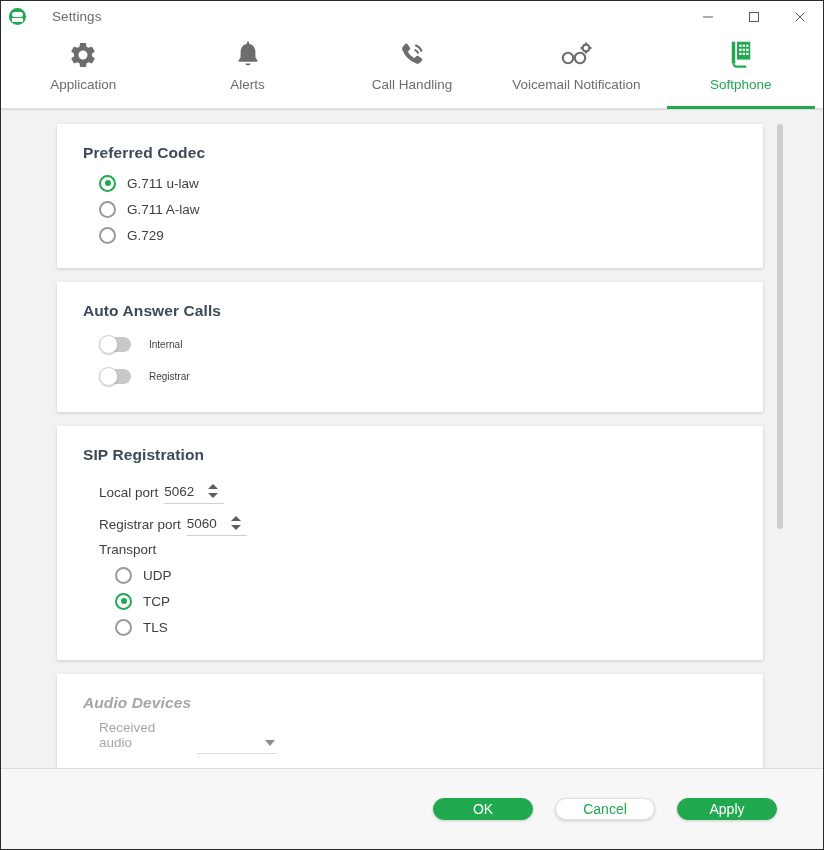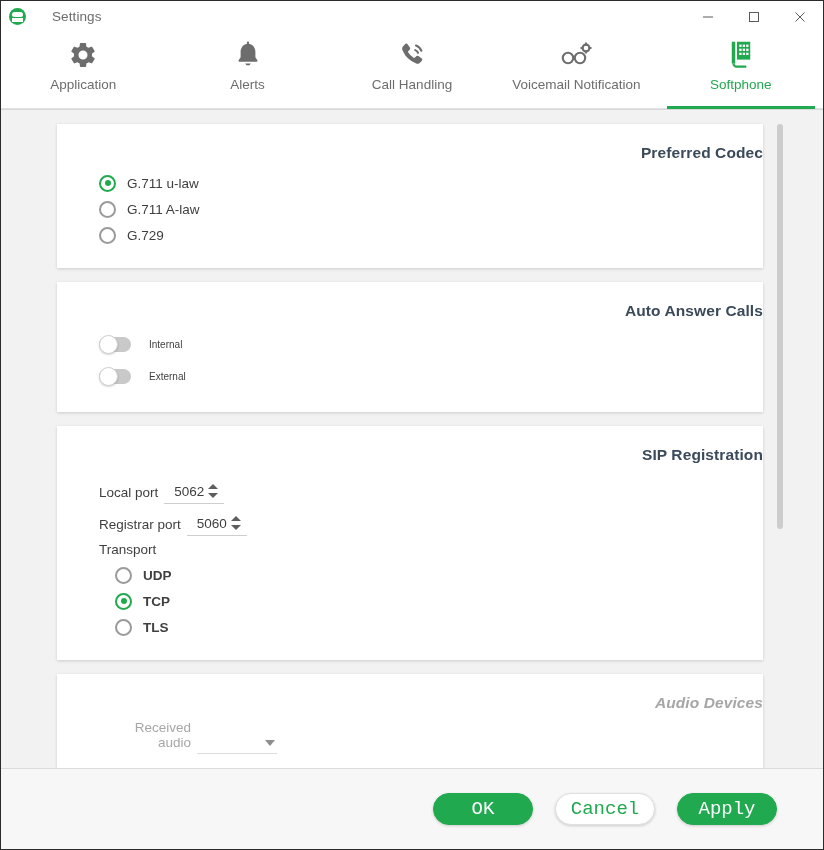--- a/index.html
+++ b/index.html
@@ -136,21 +136,20 @@
     position: relative;
     overflow: hidden;
     border-top: 1px solid #d8d8d8;
   }
   .content-inner {
     position: absolute;
     left: 0;
     right: 4px;
     top: 0;
     padding: 14px 0 0 0;
-    text-align: right;
   }
   .card {
     background: #ffffff;
     margin: 0 56px 14px 56px;
     box-shadow: 0 1px 3px rgba(0,0,0,.16);
     padding: 20px 0 20px 0;
     box-sizing: border-box;
   }
   .card h2 {
     margin: 0 0 8px 26px;
@@ -266,21 +265,21 @@
   .spin-arrows .down { border-top: 5px solid #5e5e5e; }
 
   .sub-label {
     margin-left: 42px;
     font-size: 13.5px;
     color: #3f3f3f;
     height: 26px;
     display: flex;
     align-items: center;
   }
-  .row.indent { margin-left: 58px; font-weight: bold; }
+  .row.indent { margin-left: 58px; }
 
   
   .dd-row {
     display: flex;
     align-items: flex-end;
     margin-left: 42px;
     height: 34px;
   }
   .dd-label {
     font-size: 13.5px;
@@ -326,31 +325,30 @@
     height: 80px;
     background: #f7f7f7;
     border-top: 1px solid #dcdcdc;
     display: flex;
     align-items: center;
     justify-content: flex-end;
     padding-right: 46px;
     gap: 22px;
   }
   .btn {
-    height: 32px;
+    height: 22px;
     min-width: 100px;
     border-radius: 18px;
     display: flex;
     align-items: center;
     justify-content: center;
-    font-size: 19px;
+    font-size: 14px;
     box-sizing: border-box;
     cursor: default;
     box-shadow: 0 1px 3px rgba(0,0,0,.18);
-    font-family: Liberation Mono, monospace;
   }
   .btn.primary {
     background: #21a94f;
     color: #ffffff;
     border: 1px solid #21a94f;
   }
   .btn.secondary {
     background: #ffffff;
     color: #21a94f;
     border: 1px solid #e0e0e0;
@@ -476,21 +474,21 @@
         <div class="row tight">
           <div class="toggle">
               <div class="knob"></div>
             </div>
           <div class="toggle-label">Internal</div>
         </div>
         <div class="row tight">
           <div class="toggle">
               <div class="knob"></div>
             </div>
-          <div class="toggle-label">External</div>
+          <div class="toggle-label">Registrar</div>
         </div>
       </div>
 
       <div class="card">
         <h2>SIP Registration</h2>
 
         <div class="field-row">
           <div class="field-label">Local port</div>
           <div class="spinner">
             <div class="val">5062</div>

